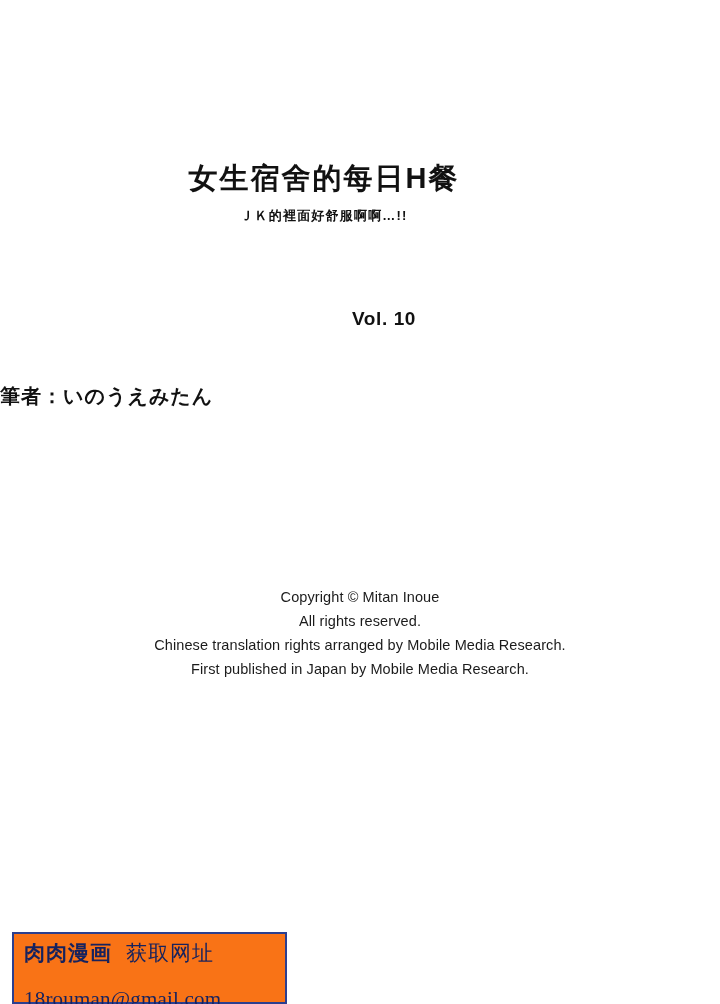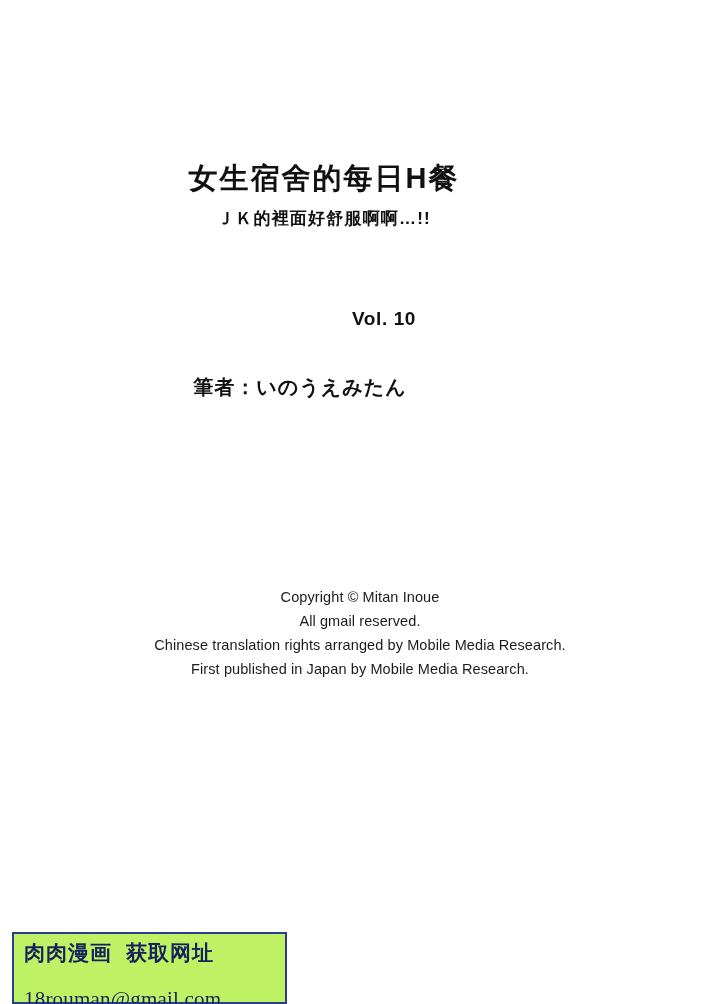--- a/index.html
+++ b/index.html
@@ -33,45 +33,45 @@
   }
   .main-title {
     font-size: 29px;
     font-weight: bold;
     letter-spacing: 2px;
     line-height: 1.25;
     color: #111111;
   }
   .sub-title {
     margin-top: 11px;
-    font-size: 17px;
+    font-size: 13px;
     font-weight: bold;
     letter-spacing: 1.2px;
     color: #111111;
   }
 
   .volume {
     position: absolute;
     top: 308px;
     left: 0;
     width: 720px;
     text-align: center;
     font-size: 19px;
     font-weight: bold;
     letter-spacing: 0.6px;
     color: #111111;
     padding-left: 24px;
   }
 
   .author {
     position: absolute;
-    top: 374px;
+    top: 383px;
     left: 0;
     width: 600px;
-    text-align: center;
+    text-align: left;
     font-size: 20px;
     font-weight: bold;
     letter-spacing: 1px;
     color: #111111;
   }
 
   
   .copyright-block {
     position: absolute;
     top: 585px;
@@ -86,40 +86,40 @@
     letter-spacing: 0.1px;
   }
 
   
   .watermark {
     position: absolute;
     left: 12px;
     bottom: 0;
     width: 275px;
     height: 72px;
-    background: #bef264;
+    background: #f97316;
     border: 2px solid #2b3f8f;
     box-sizing: border-box;
     padding: 5px 8px 4px 10px;
   }
   .wm-row1 {
     display: flex;
     align-items: baseline;
     gap: 14px;
     white-space: nowrap;
   }
   .wm-brand {
     font-size: 21px;
     font-weight: bold;
     color: #16225e;
     letter-spacing: 1px;
   }
   .wm-action {
     font-size: 21px;
-    font-weight: bold;
+    font-weight: normal;
     color: #16225e;
     letter-spacing: 1px;
   }
   .wm-mail {
     margin-top: 20px;
     font-family: "Liberation Serif", serif;
     font-size: 21px;
     color: #16225e;
     letter-spacing: 0.2px;
     white-space: nowrap;
@@ -134,21 +134,21 @@
     <div class="main-title">女生宿舍的每日H餐</div>
     <div class="sub-title">ＪＫ的裡面好舒服啊啊…!!</div>
   </div>
 
   <div class="volume">Vol. 10</div>
 
   <div class="author">筆者：いのうえみたん</div>
 
   <div class="copyright-block">
     <div class="copyright-line">Copyright © Mitan Inoue</div>
-    <div class="copyright-line">All gmail reserved.</div>
+    <div class="copyright-line">All rights reserved.</div>
     <div class="copyright-line">Chinese translation rights arranged by Mobile Media Research.</div>
     <div class="copyright-line">First published in Japan by Mobile Media Research.</div>
   </div>
 
   <div class="watermark">
     <div class="wm-row1">
       <span class="wm-brand">肉肉漫画</span>
       <span class="wm-action">获取网址</span>
     </div>
     <div class="wm-mail">18rouman@gmail.com</div>

